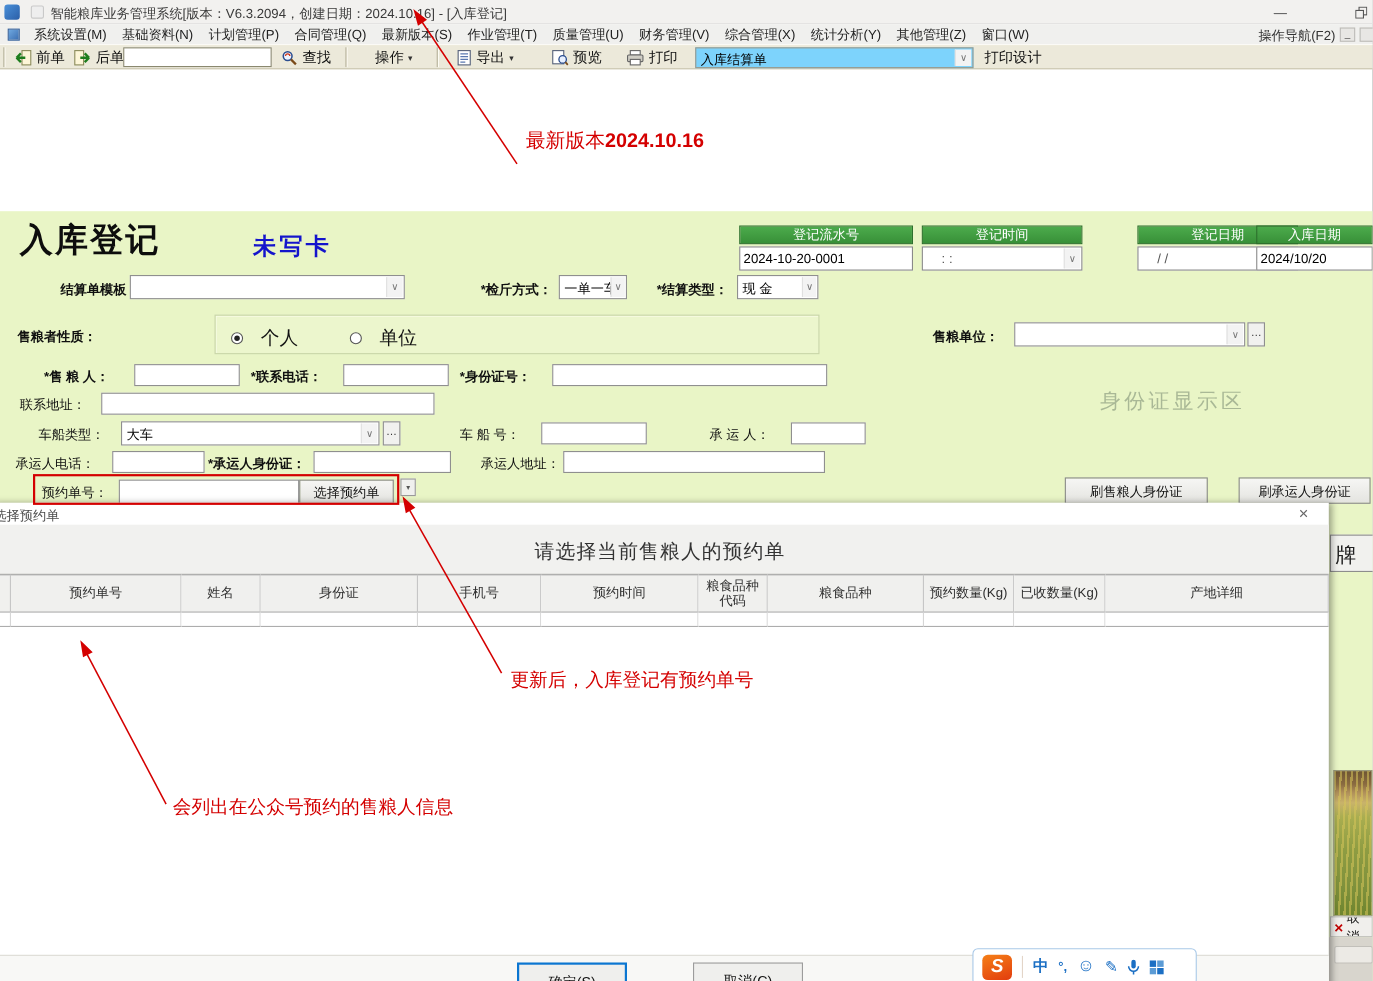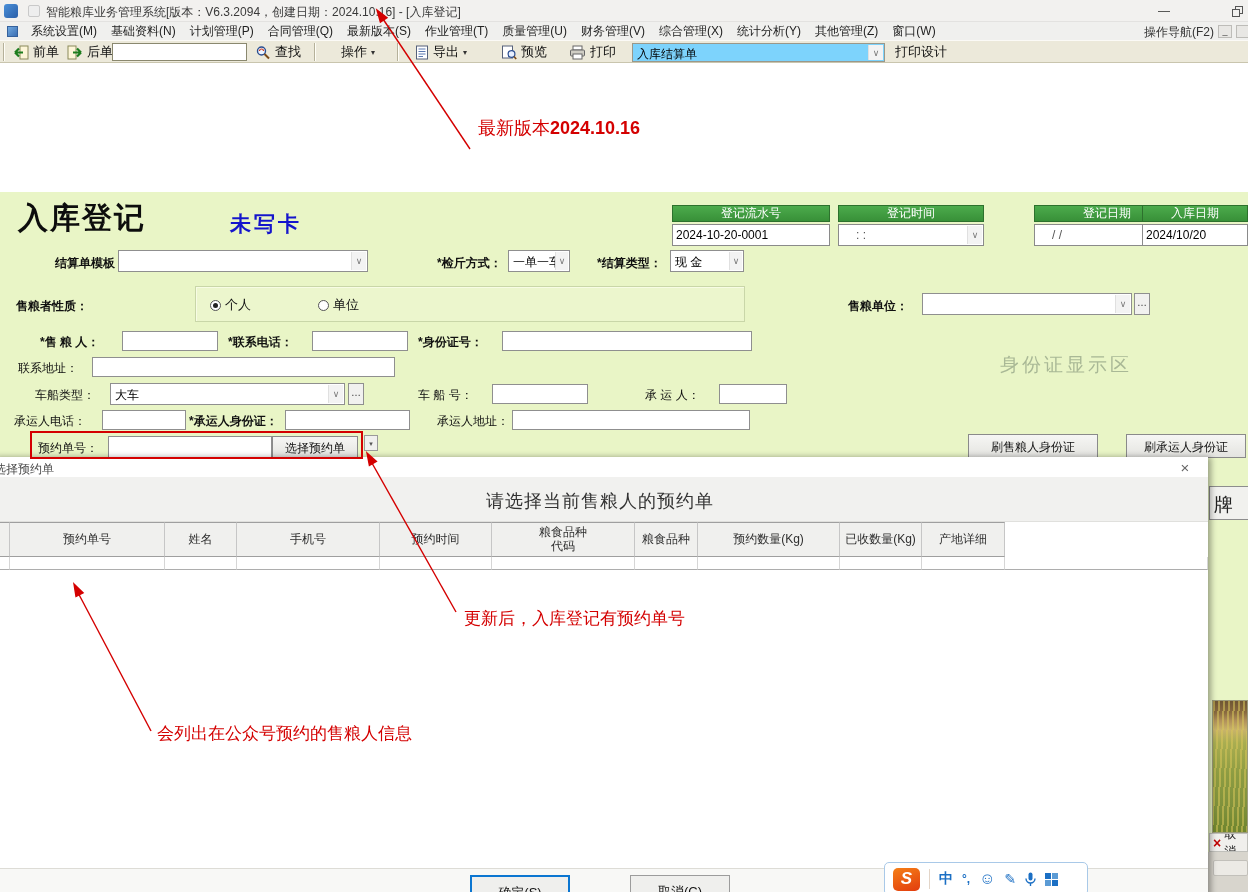--- a/index.html
+++ b/index.html
@@ -37,21 +37,21 @@
   .form-title { position:absolute; left:18px; top:6px; font-family:"DejaVu Serif","Liberation Serif",serif; font-size:30px; font-weight:bold; color:#0d0d0d; letter-spacing:2px; }
   .card-status { position:absolute; left:230px; top:18px; font-size:21px; font-weight:bold; color:#1414cc; letter-spacing:3px; }
   .hfield { position:absolute; top:13px; }
   .hfield .bar { height:17px; background:linear-gradient(#4cab4c,#389038); border:1px solid #2d712d; color:#fff; font-size:12px; text-align:center; line-height:15px; }
   .hfield .val { margin-top:2px; height:22px; background:#fff; border:1px solid #8a8a8a; font-size:12px; padding:3px 3px 0 3px; position:relative; white-space:nowrap; overflow:hidden; }
   .flabel { position:absolute; font-size:12px; font-weight:bold; color:#101010; white-space:nowrap; }
   .finput { position:absolute; height:20px; background:#fff; border:1px solid #8f8f8f; font-size:12px; padding:2px 3px; white-space:nowrap; overflow:hidden; }
   .fcombo { position:absolute; height:22px; background:#fff; border:1px solid #8f8f8f; font-size:12px; padding:3px 16px 0 4px; white-space:nowrap; overflow:hidden; }
   .dots-btn { position:absolute; height:22px; width:16px; background:#f1f1ef; border:1px solid #8f8f8f; font-size:10px; text-align:center; line-height:18px; color:#333; }
   .groupbox { position:absolute; left:195px; top:94px; width:550px; height:36px; border:1px solid #c9d6a8; background:#ecf6cd; box-shadow:inset 1px 1px 0 #f7fce4; }
-  .radio { position:absolute; display:flex; align-items:center; gap:4px; font-size:13px; color:#111; }
+  .radio { position:absolute; display:flex; align-items:center; gap:16px; font-size:17px; color:#111; }
   .radio .rb { width:11px; height:11px; border-radius:50%; border:1px solid #555; background:#fff; position:relative; }
   .radio .rb.on::after { content:""; position:absolute; left:2px; top:2px; width:5px; height:5px; border-radius:50%; background:#222; }
   .gbtn { position:absolute; height:24px; background:linear-gradient(#f6f6f4,#e4e4e0); border:1px solid #8a8a8a; font-size:12px; color:#111; text-align:center; }
   .id-display { position:absolute; left:1000px; top:160px; font-size:19px; color:#a9b896; letter-spacing:3px; }
   .mini-drop { position:absolute; left:364px; top:435px; width:14px; height:16px; background:#f0f0ee; border:1px solid #9a9a9a; font-size:7px; color:#555; text-align:center; line-height:15px; }
 
   
   .plate-btn { position:absolute; left:1209px; top:486px; width:42px; height:34px; background:#f1f1ee; border:1px solid #8d8d8d; font-size:19px; color:#222; padding:5px 0 0 4px; }
   .grain-img { position:absolute; left:1212px; top:700px; width:36px; height:133px;
       background:
@@ -323,20 +323,21 @@
     <div class="dlg-title">选择预约单</div>
     <div class="dlg-close">×</div>
     <div class="dlg-head">
       <div class="dlg-prompt">请选择当前售粮人的预约单</div>
     </div>
     <div class="tbl">
       <div class="tbl-row" id="resv-header">
         <div class="th"></div>
       <div class="th">预约单号</div>
           <div class="th">姓名</div>
+          <div class="th">身份证</div>
           <div class="th">手机号</div>
           <div class="th">预约时间</div>
           <div class="th">粮食品种
 代码</div>
           <div class="th">粮食品种</div>
           <div class="th">预约数量(Kg)</div>
           <div class="th">已收数量(Kg)</div>
           <div class="th">产地详细</div>
         </div>
       <div class="tbl-row" id="resv-row">

